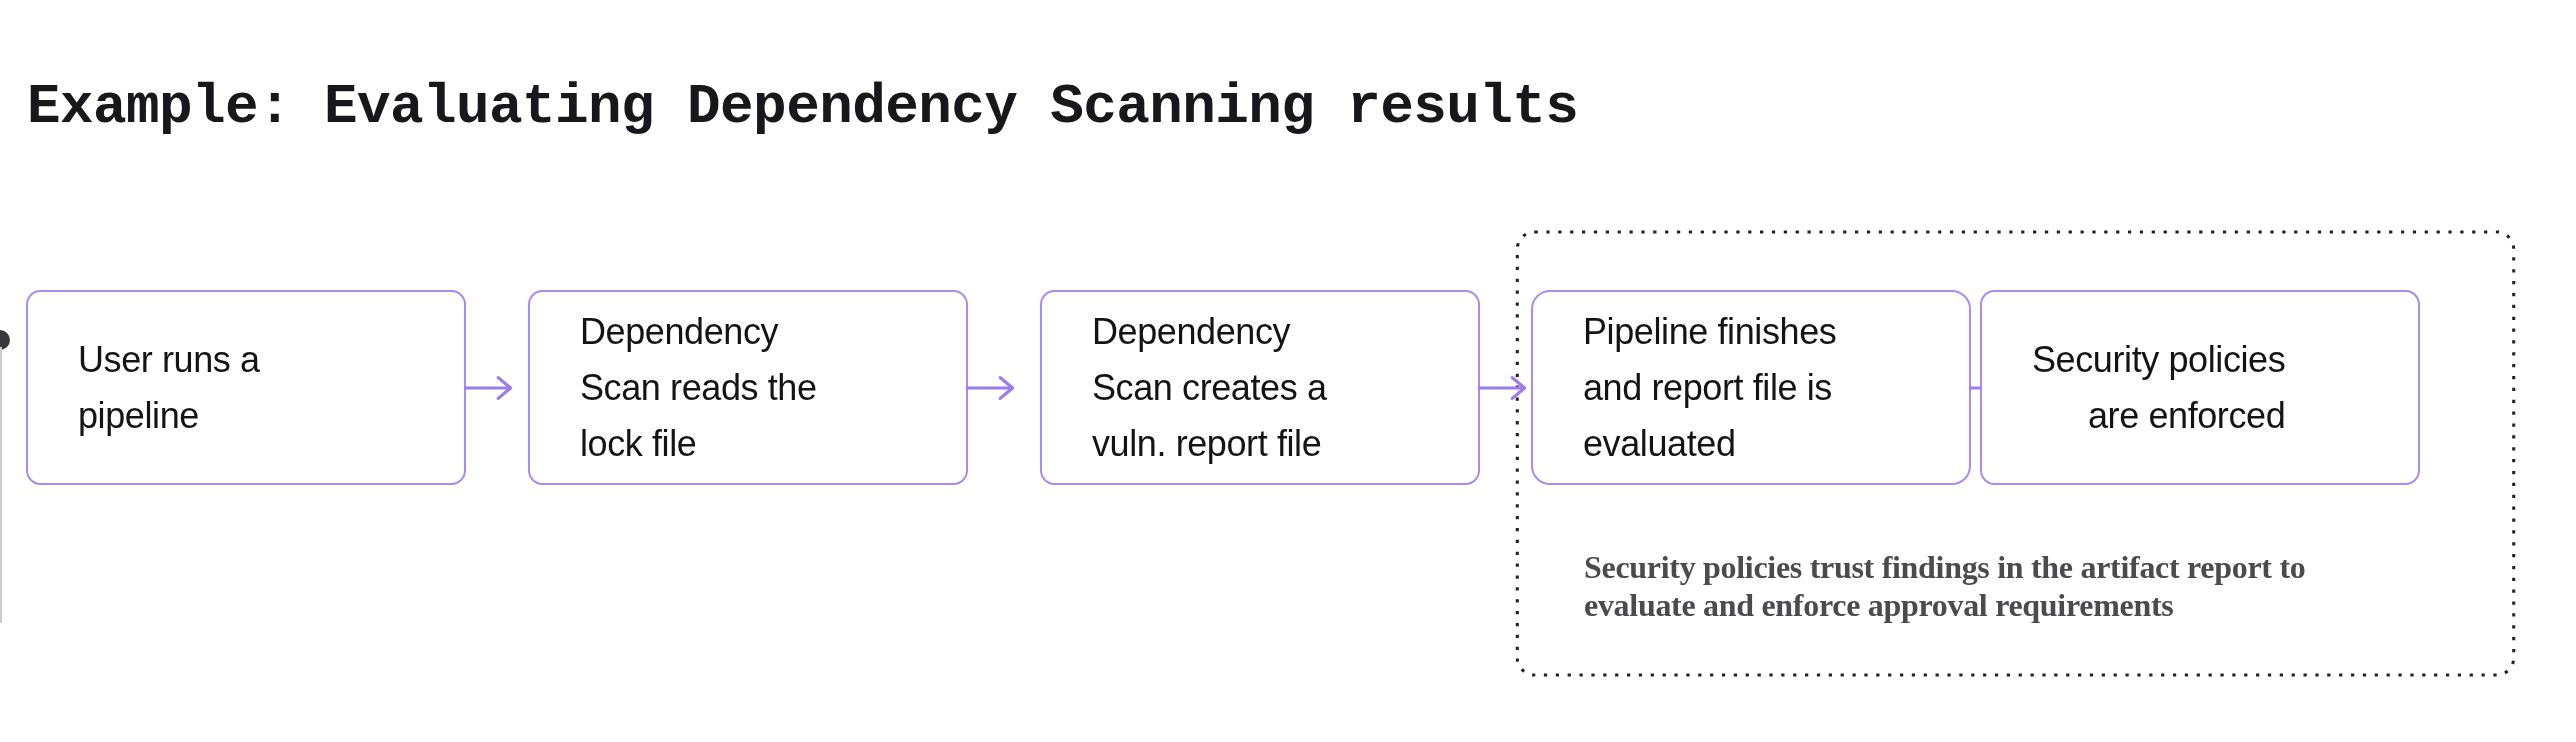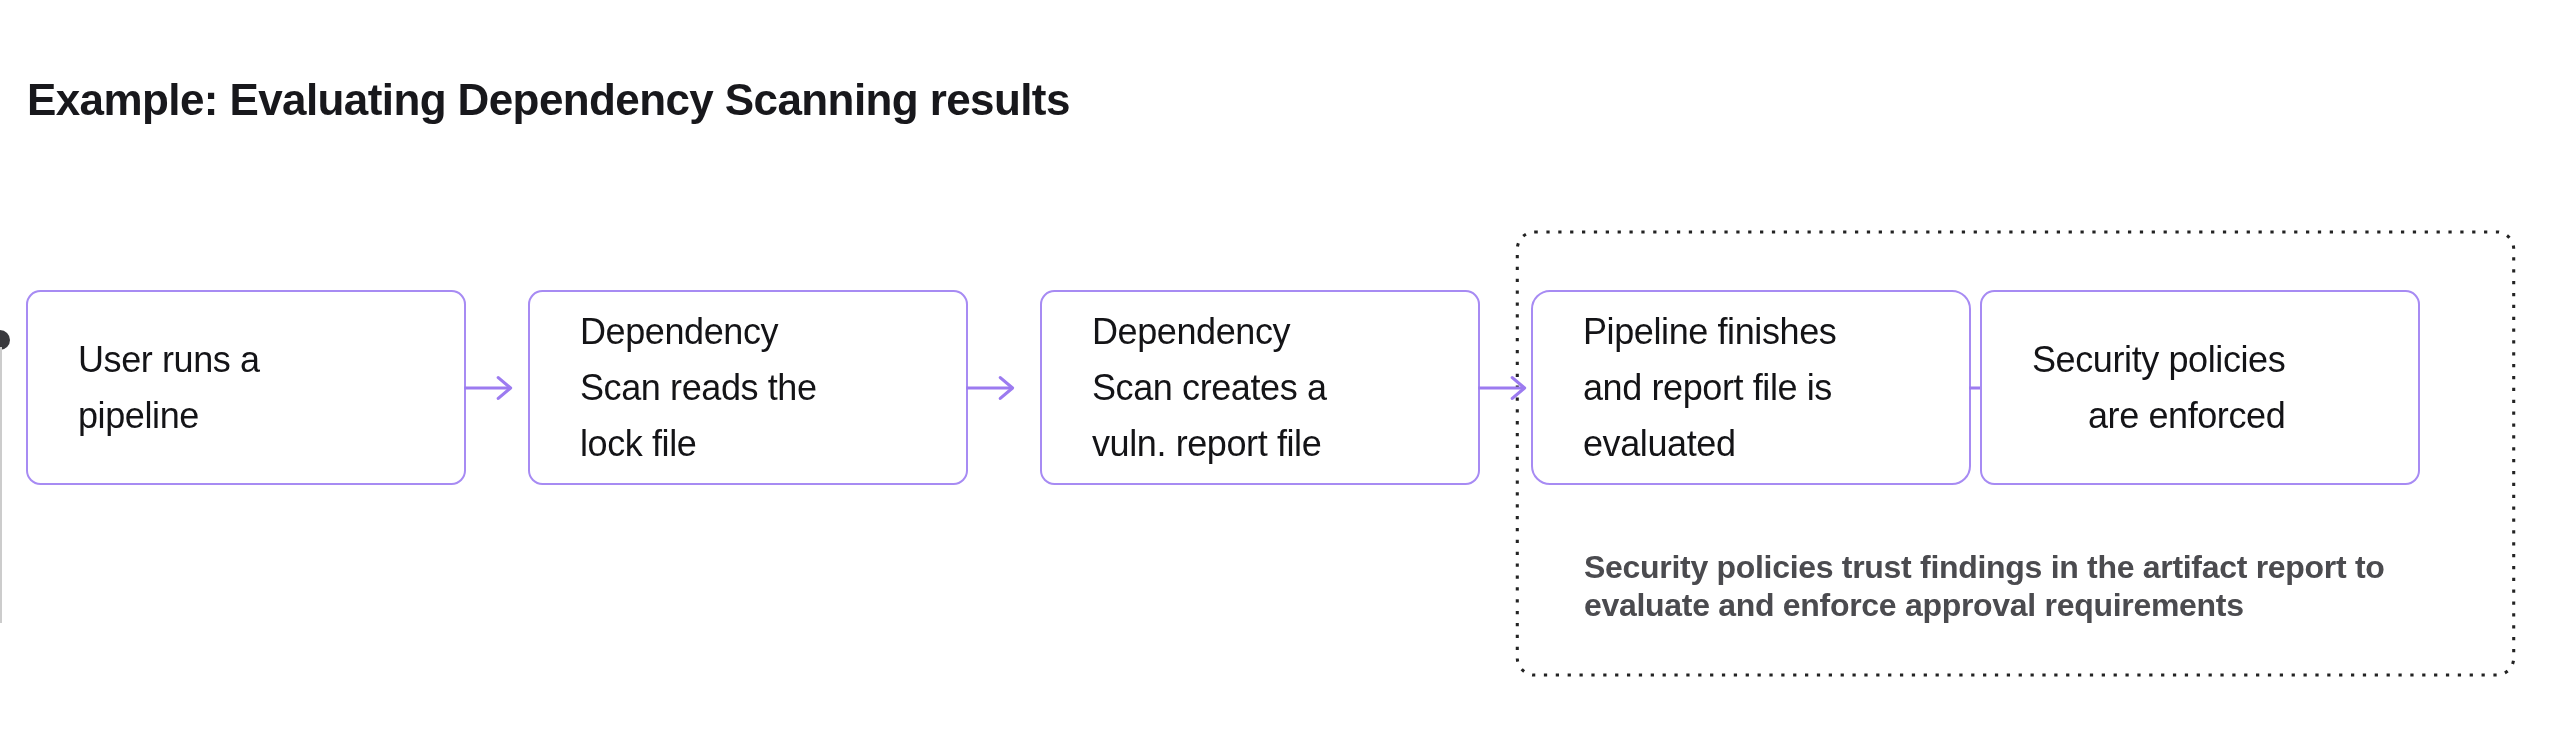--- a/index.html
+++ b/index.html
@@ -14,25 +14,26 @@
   .canvas {
     position: relative;
     width: 2576px;
     height: 742px;
     background: #ffffff;
   }
   .page-title {
     position: absolute;
     left: 27px;
     top: 75px;
-    font-size: 44px;
+    font-size: 56px;
     font-weight: 700;
     letter-spacing: -0.6px;
     color: #18181c;
     white-space: pre;
+    font-family: Liberation Mono, monospace;
   }
   .flow-box {
     position: absolute;
     top: 290px;
     width: 440px;
     height: 195px;
     box-sizing: border-box;
     background: #ffffff;
     border: 2.9px solid #a78bf3;
     border-radius: 14.4px;
@@ -79,20 +80,21 @@
   .policy-note {
     position: absolute;
     left: 1584px;
     top: 548px;
     font-size: 32px;
     line-height: 38px;
     font-weight: 700;
     letter-spacing: -0.3px;
     color: #4b4b4f;
     white-space: pre;
+    font-family: Liberation Serif, serif;
   }
   .edge-circle-artifact {
     position: absolute;
     left: -10.5px;
     top: 330px;
     width: 20px;
     height: 20px;
     border-radius: 50%;
     background: #39393d;
   }

